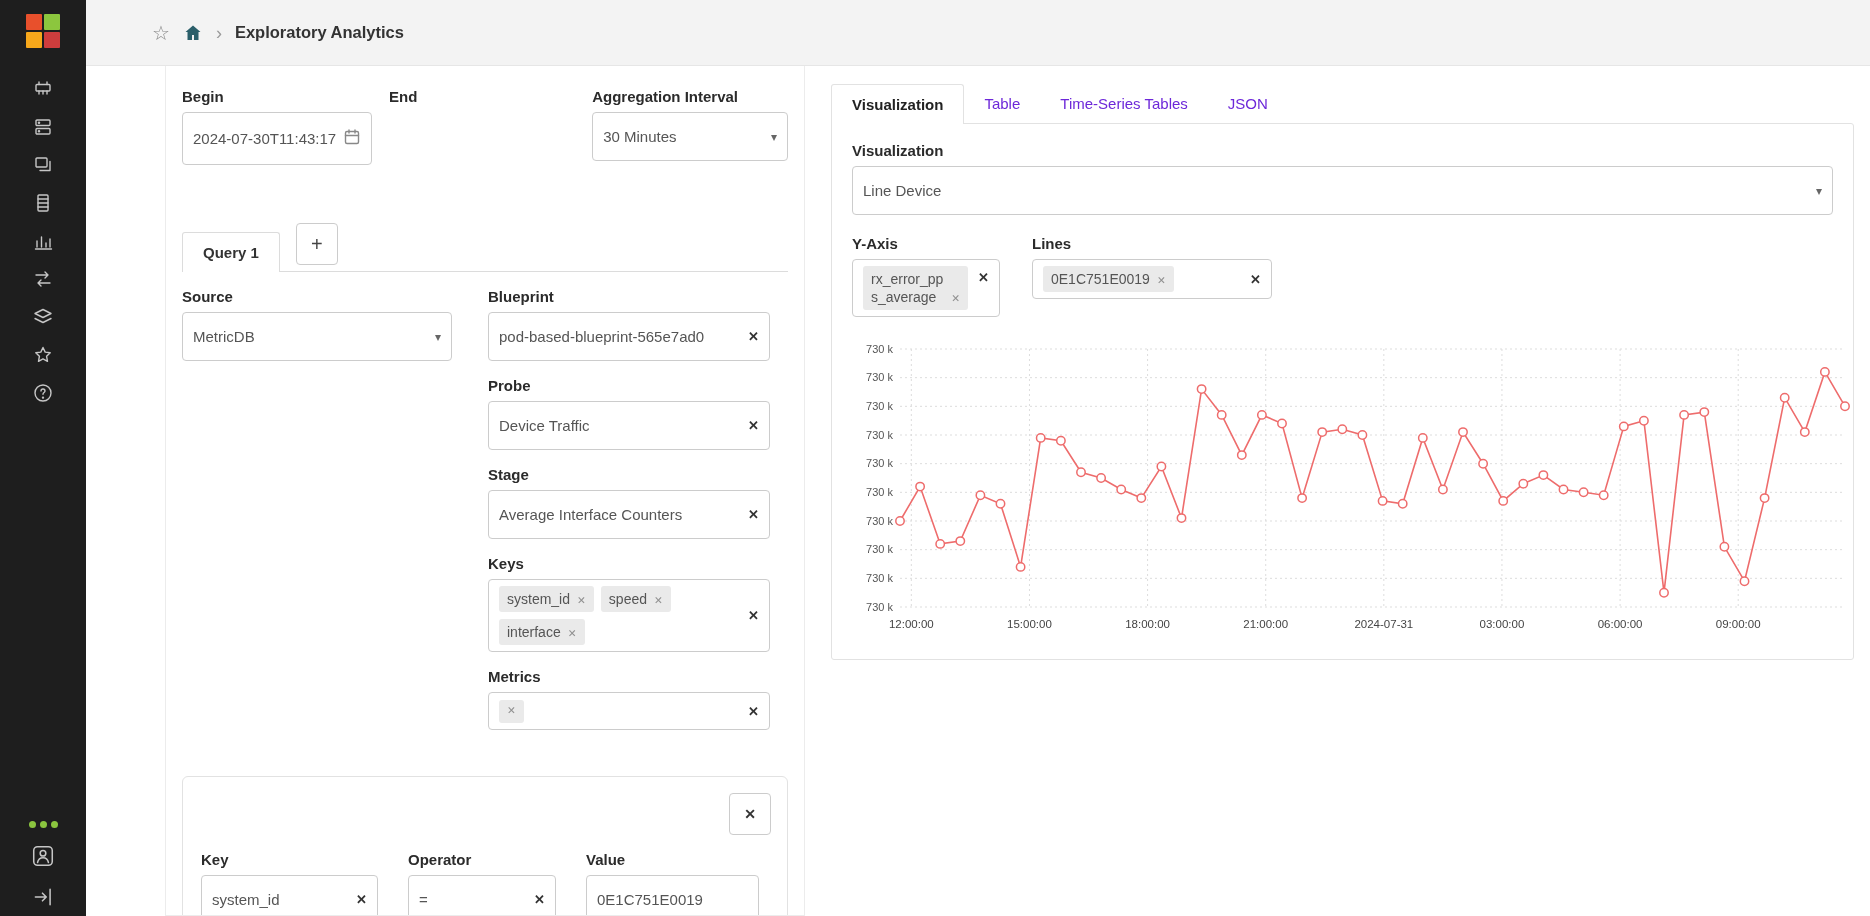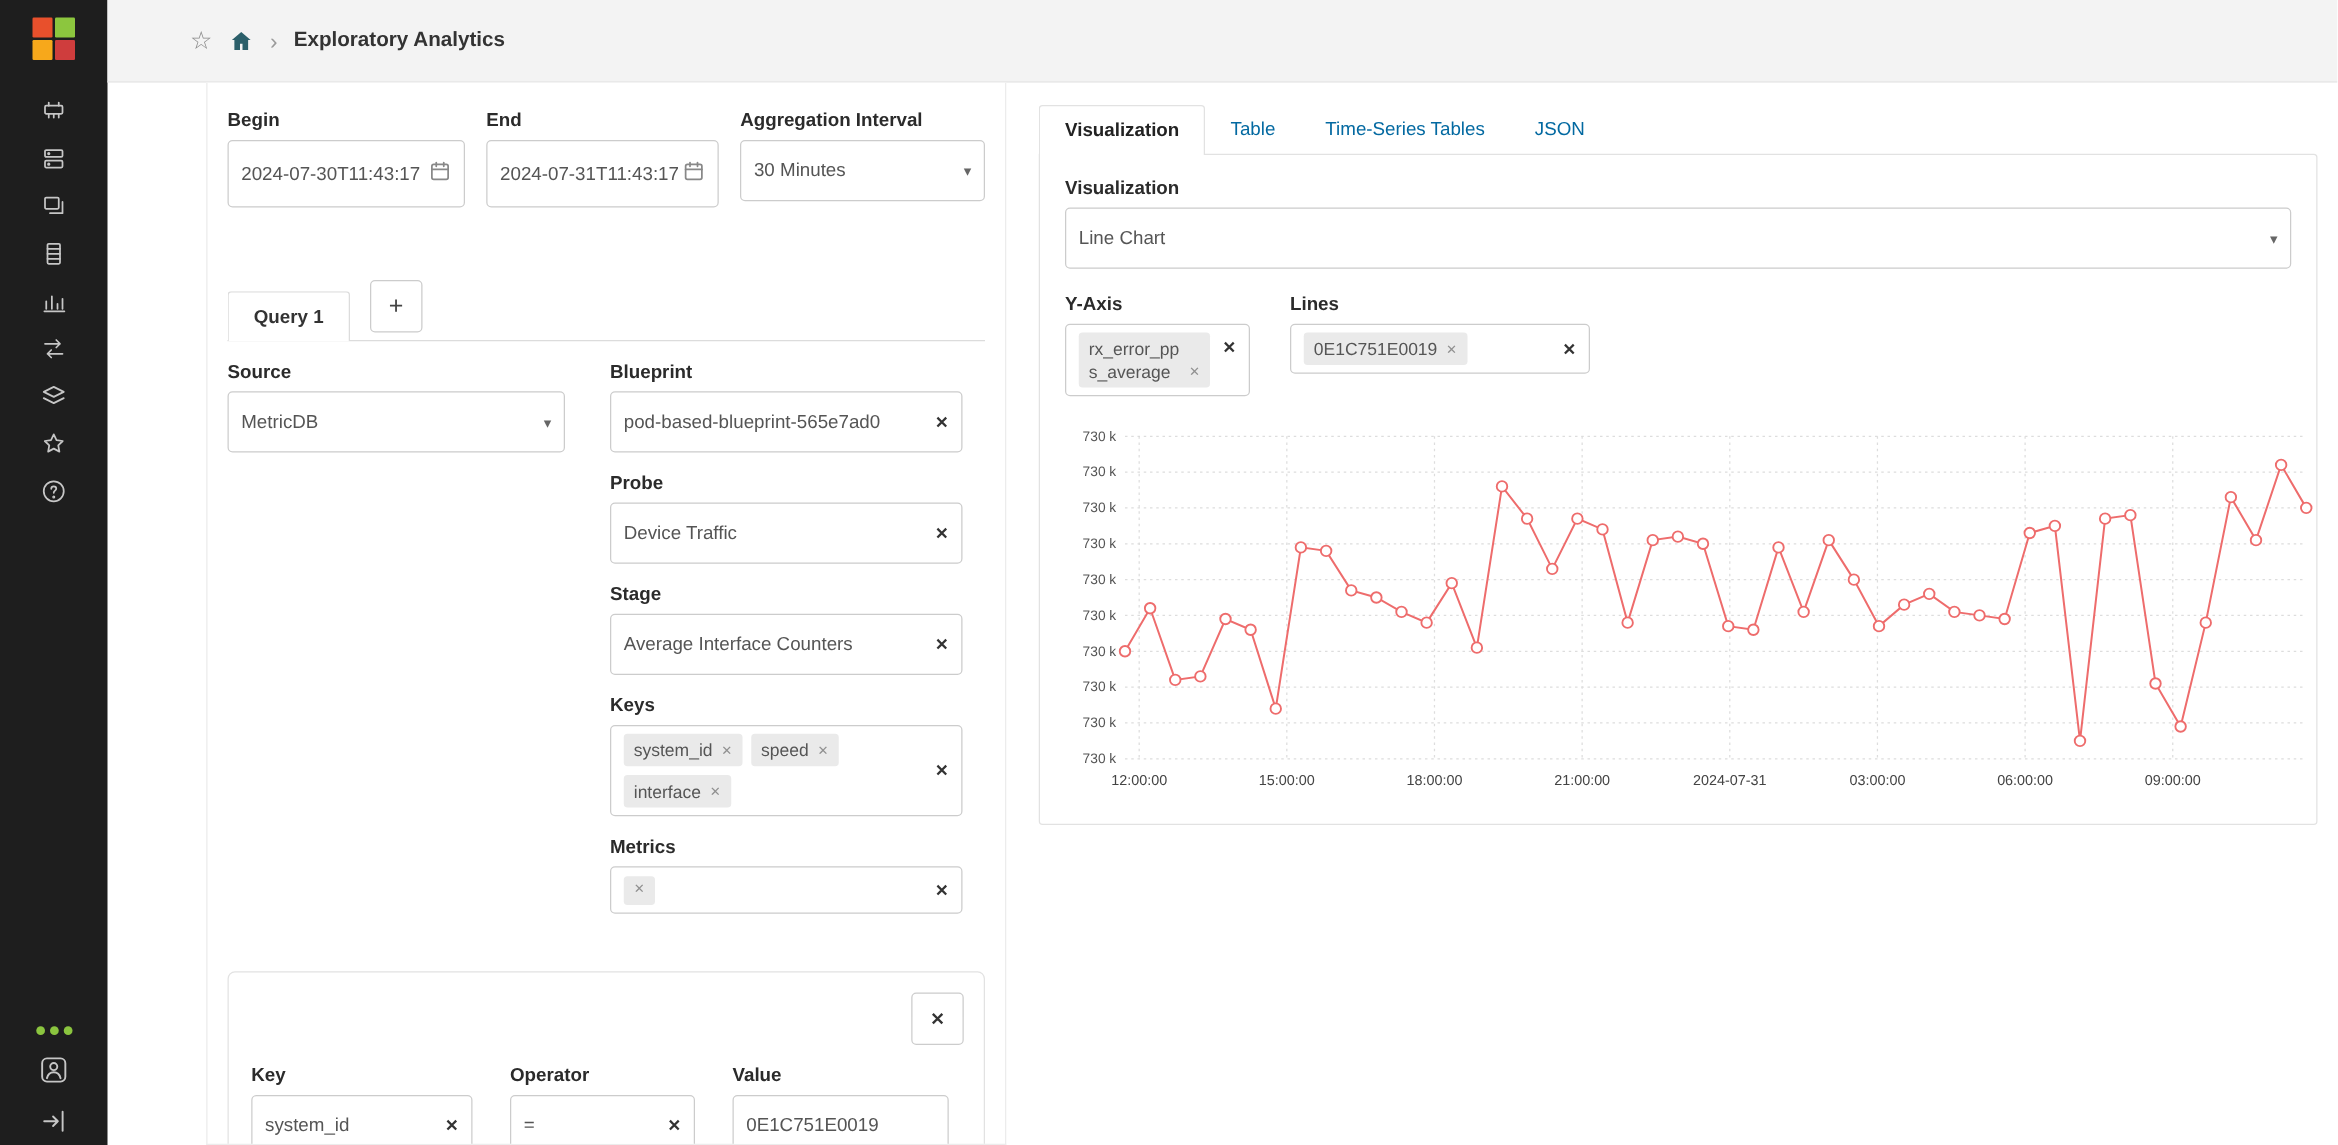--- a/index.html
+++ b/index.html
@@ -66,21 +66,21 @@
   .sq-x{position:absolute;top:16px;right:16px;width:42px;height:42px;border:1px solid #ccc;border-radius:4px;
     background:#fff;color:#333;font-weight:700;font-size:14px;cursor:pointer;display:flex;align-items:center;justify-content:center}
   .filter-fields{display:flex;gap:30px;margin-top:56px}
   .w177{width:177px}.w148{width:148px}.w173{width:173px}
   .add-btn{height:38px;padding:0 17px;background:#e2e2e2;border:1px solid #d0d0d0;border-radius:4px;
     font-size:15px;color:#333;cursor:pointer;margin-top:16px;font-family:inherit}
 
   
   .viz-area{flex:1;min-width:0;margin-left:26px;margin-right:16px;padding-top:18px}
   .viz-tabs{display:flex;align-items:flex-end}
-  .viz-tab{padding:11px 20px;font-size:15px;color:#0369a1;cursor:pointer}
+  .viz-tab{padding:11px 20px;font-size:15px;color:#6d28d9;cursor:pointer}
   .viz-tab.active{border:1px solid #e2e2e2;border-bottom:none;border-radius:3px 3px 0 0;background:#fff;
     font-weight:700;color:#222;margin-bottom:-1px;position:relative;z-index:2}
   .viz-card{border:1px solid #e2e2e2;background:#fff;padding:18px 20px;border-radius:0 3px 3px 3px}
   .select-full{width:100%}
   .axis-row{display:flex;gap:32px;margin-top:20px}
   .ybox{width:148px;align-items:flex-start}
   .ybox .clear-x{margin-top:5px}
   .ybox .chip{max-width:120px}
   .ybox .chip span:first-child{word-break:break-all}
   .lbox{width:240px}
@@ -204,29 +204,20 @@
               <span class="cal-ico">
                 <svg width="18" height="18" viewBox="0 0 18 18">
                     <rect x="2.5" y="3.5" width="13" height="12" rx="1.5"></rect>
                     <path d="M2.5 7.5h13M6 2v3M12 2v3"></path>
                   </svg>
               </span>
             </div>
           </div>
           <div class="w192">
             <div class="field-label">End</div>
-            <div class="input-box">
-              <span>2024-07-31T11:43:17</span>
-              <span class="cal-ico">
-                <svg width="18" height="18" viewBox="0 0 18 18">
-                    <rect x="2.5" y="3.5" width="13" height="12" rx="1.5"></rect>
-                    <path d="M2.5 7.5h13M6 2v3M12 2v3"></path>
-                  </svg>
-              </span>
-            </div>
           </div>
           <div class="w202">
             <div class="field-label">Aggregation Interval</div>
             <div class="select-box">
               <span>30 Minutes</span>
               <span class="chev">▾</span>
             </div>
           </div>
         </div>
 
@@ -336,21 +327,21 @@
         <div class="viz-tabs">
           <div class="viz-tab active">Visualization</div>
           <div class="viz-tab">Table</div>
           <div class="viz-tab">Time-Series Tables</div>
           <div class="viz-tab">JSON</div>
         </div>
 
         <div class="viz-card">
           <div class="field-label">Visualization</div>
           <div class="select-box select-full">
-            <span>Line Chart</span>
+            <span>Line Device</span>
             <span class="chev">▾</span>
           </div>
 
           <div class="axis-row">
             <div>
               <div class="field-label">Y-Axis</div>
               <div class="chips-box ybox">
                 <span class="chip">
                     <span>rx_error_pps_average</span>
                     <span class="chip-x">✕</span>

